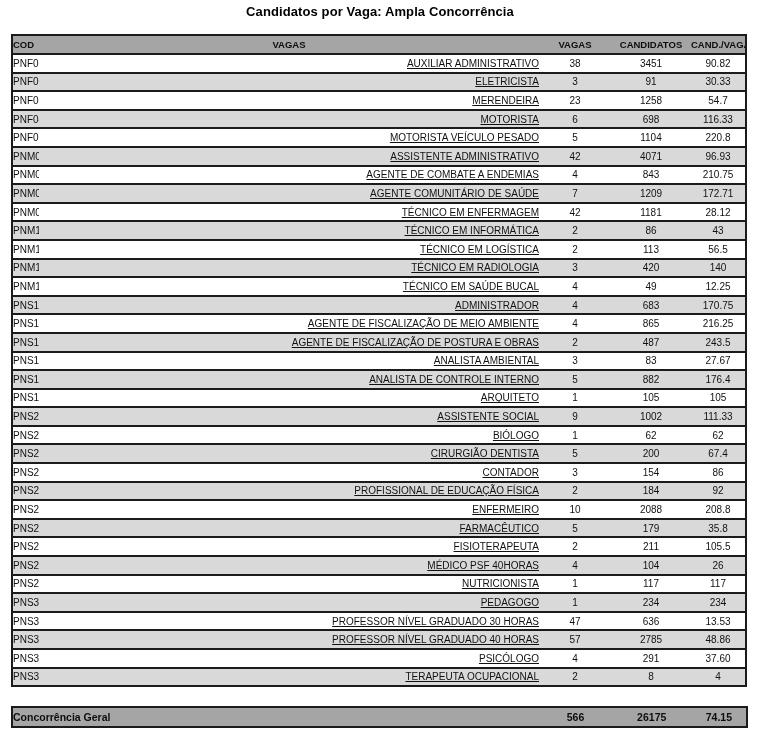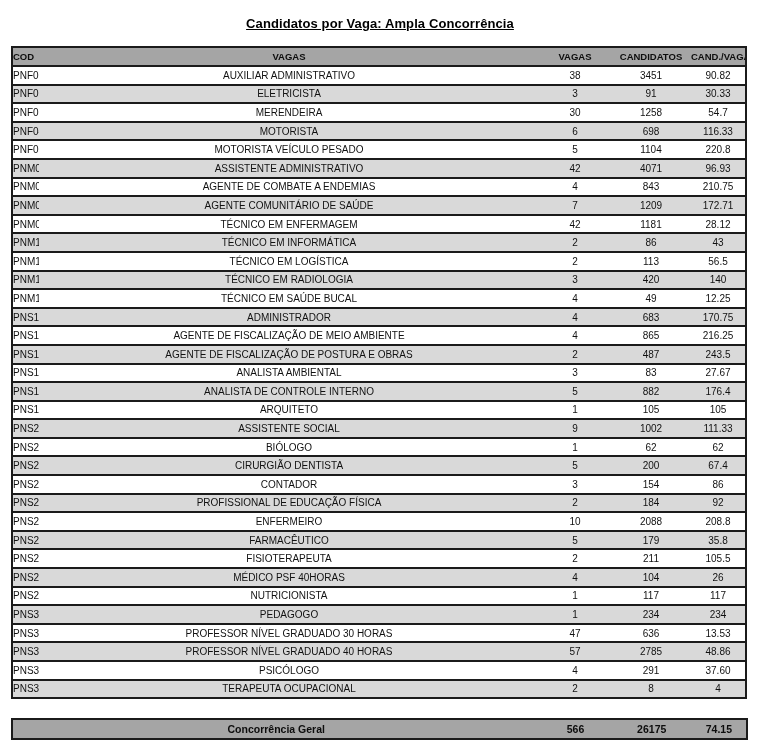--- a/index.html
+++ b/index.html
@@ -8,27 +8,26 @@
     background: #ffffff;
     width: 760px;
     height: 750px;
     font-family: "Liberation Sans", sans-serif;
     color: #111111;
     overflow: hidden;
   }
   .page { position: relative; width: 760px; height: 750px; }
 
   .title {
-    padding-top: 16px;
+    padding-top: 4px;
     text-align: center;
     font-size: 13px;
     font-weight: bold;
     color: #000000;
     letter-spacing: 0.1px;
-    text-decoration: underline;
   }
 
   table.main-table {
     border-collapse: collapse;
     table-layout: fixed;
     width: 676px;
     margin: 15px 0 0 11px;
     border: 2px solid var(--border, #1b1b1b);
     font-size: 10px;
   }
@@ -53,41 +52,41 @@
     border-bottom: 2px solid var(--border, #1b1b1b);
   }
   table.main-table tbody tr.alt {
     background: var(--row-alt-bg, #d9d9d9);
   }
   table.main-table tbody td { height: 16.6px; }
 
   th.c-cod { text-align: left; padding-left: 8px; }
   td.c-cod { text-align: left; padding-left: 4px; }
   th.c-name { text-align: center; padding-right: 170px; }
-  td.c-name { text-align: center; padding-left: 5px; }
+  td.c-name { text-align: right; padding-left: 5px; text-decoration: underline; }
   .c-num { text-align: center; }
 
   table.footer-table {
     border-collapse: collapse;
     table-layout: fixed;
     width: 737px;
     margin: 19px 0 0 11px;
     border: 2px solid var(--border, #1b1b1b);
     background: var(--footer-bg, #a5a5a5);
     font-size: 10.5px;
     font-weight: bold;
   }
   table.footer-table td {
     height: 18px;
     padding: 0;
     white-space: nowrap;
     vertical-align: middle;
     color: #0d0d0d;
   }
-  td.f-label { text-align: center; padding-left: 27px; }
+  td.f-label { text-align: left; padding-left: 27px; }
 </style>
 </head>
 <body>
 
 <div class="page">
 
   <div class="title">Candidatos por Vaga: Ampla Concorrência</div>
 
   <table class="main-table">
     <colgroup>
@@ -117,21 +116,21 @@
         <tr class="alt">
           <td class="c-cod">PNF02</td>
           <td class="c-name">ELETRICISTA</td>
           <td class="c-num">3</td>
           <td class="c-num">91</td>
           <td class="c-num">30.33</td>
         </tr>
         <tr>
           <td class="c-cod">PNF03</td>
           <td class="c-name">MERENDEIRA</td>
-          <td class="c-num">30</td>
+          <td class="c-num">23</td>
           <td class="c-num">1258</td>
           <td class="c-num">54.7</td>
         </tr>
         <tr class="alt">
           <td class="c-cod">PNF04</td>
           <td class="c-name">MOTORISTA</td>
           <td class="c-num">6</td>
           <td class="c-num">698</td>
           <td class="c-num">116.33</td>
         </tr>

